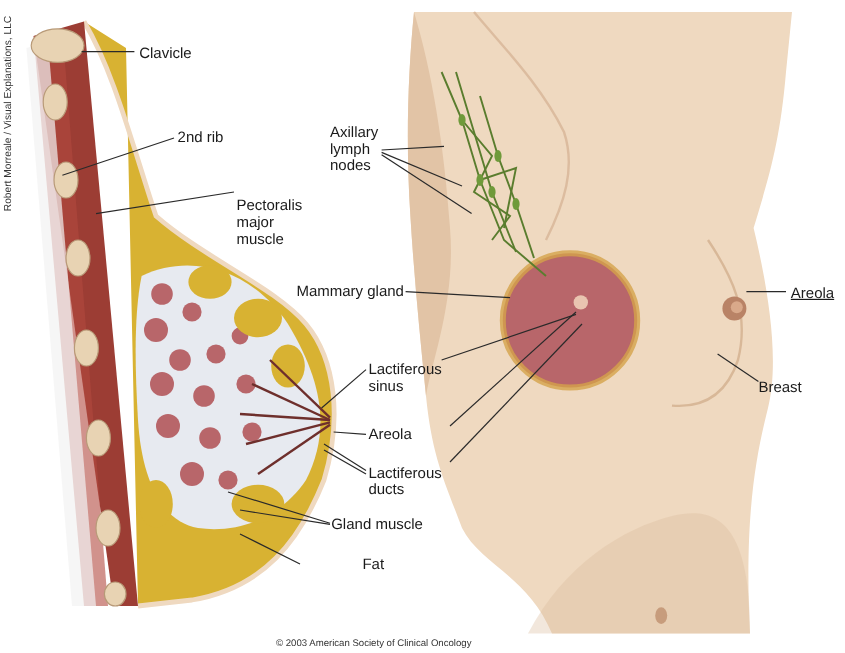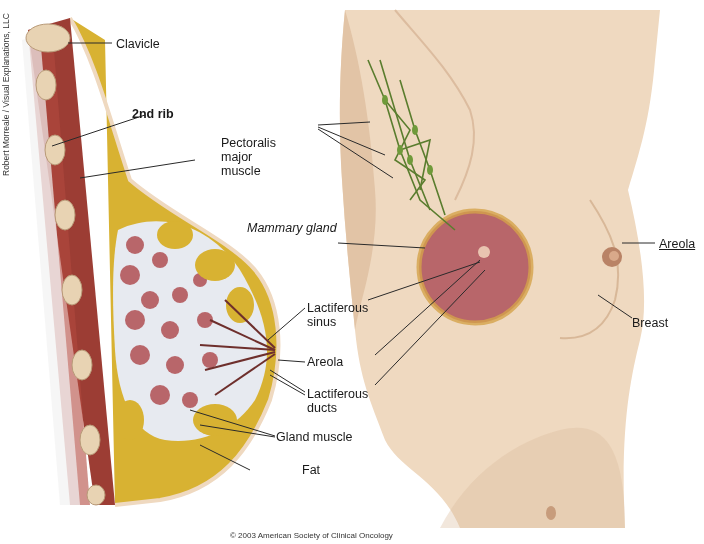--- a/index.html
+++ b/index.html
@@ -122,25 +122,28 @@
       <line x1="375" y1="355" x2="480" y2="260"></line>
       <line x1="375" y1="385" x2="485" y2="270"></line>
       <line x1="622" y1="243" x2="655" y2="243"></line>
       <line x1="598" y1="295" x2="632" y2="318"></line>
     </g>
   </svg>
 
   <div class="vert">Robert Morreale / Visual Explanations, LLC</div>
 
   <div class="lbl" style="left:116px;top:37px;">Clavicle</div>
-  <div class="lbl" style="left:132px;top:107px;font-weight:bold;">2nd rib</div>
-  <div class="lbl" style="left:197px;top:136px;margin-left:24px;">Pectoralis
+  <div class="lbl" style="left:148px;top:107px;">2nd rib</div>
+  <div class="lbl" style="left:197px;top:164px;">Pectoralis
 major
 muscle</div>
-  <div class="lbl" style="left:247px;top:221px;font-style:italic;">Mammary gland</div>
+  <div class="lbl" style="left:275px;top:103px;">Axillary
+lymph
+nodes</div>
+  <div class="lbl" style="left:247px;top:236px;">Mammary gland</div>
   <div class="lbl" style="left:307px;top:301px;">Lactiferous
 sinus</div>
   <div class="lbl" style="left:307px;top:355px;">Areola</div>
   <div class="lbl" style="left:307px;top:387px;">Lactiferous
 ducts</div>
   <div class="lbl" style="left:276px;top:430px;">Gland muscle</div>
   <div class="lbl" style="left:257px;top:463px;margin-left:45px;">Fat</div>
   <div class="lbl" style="left:659px;top:237px;text-decoration:underline;">Areola</div>
   <div class="lbl" style="left:632px;top:316px;">Breast</div>
 

